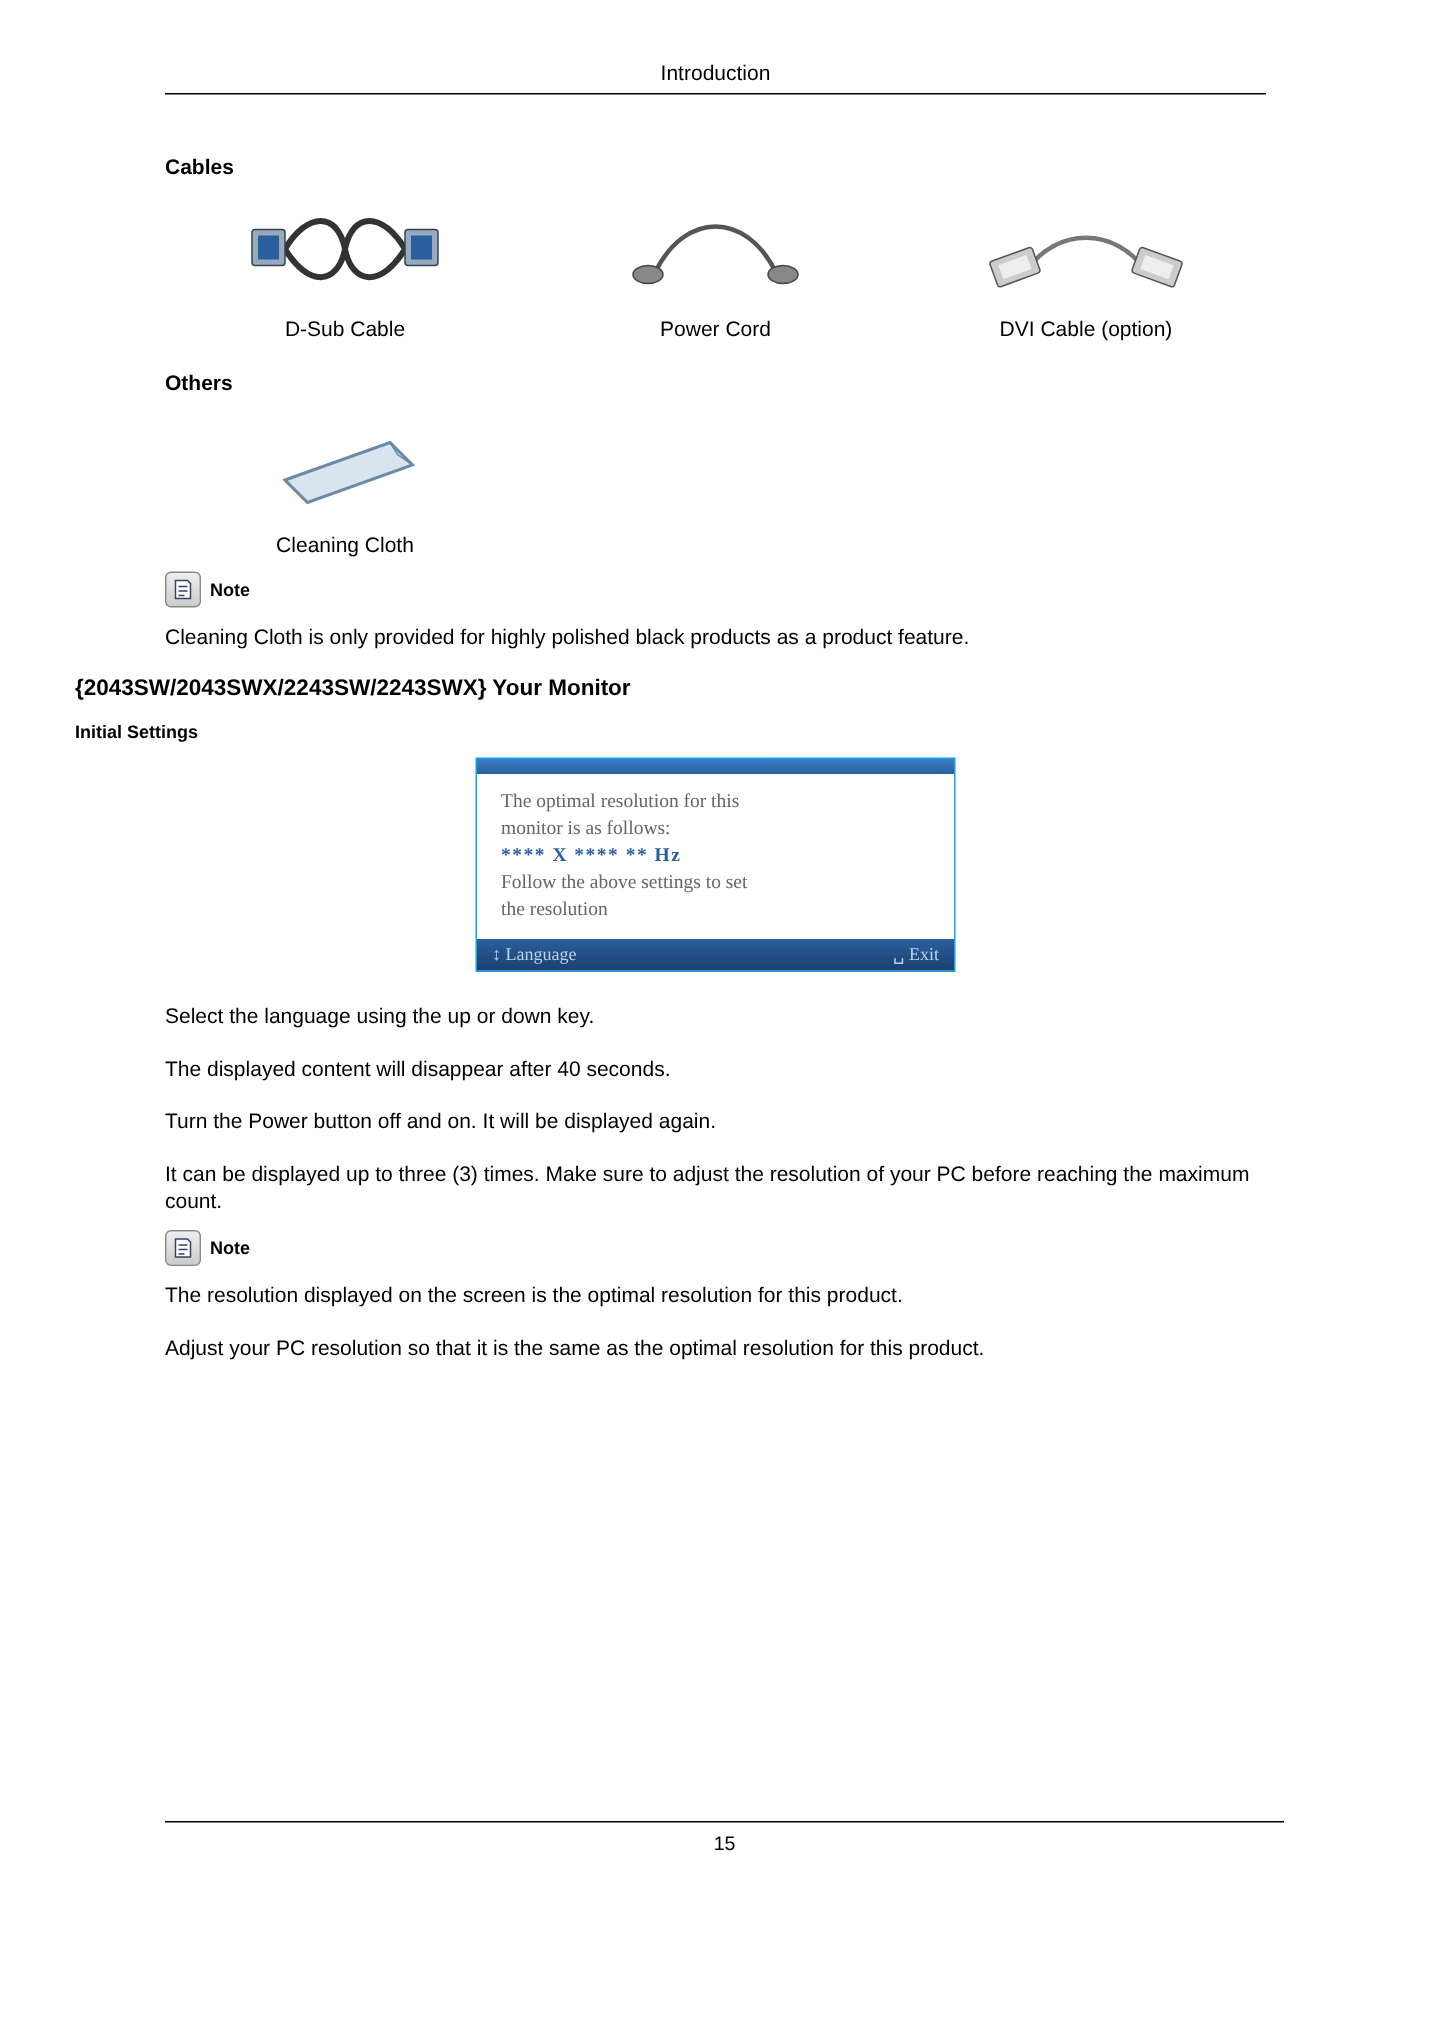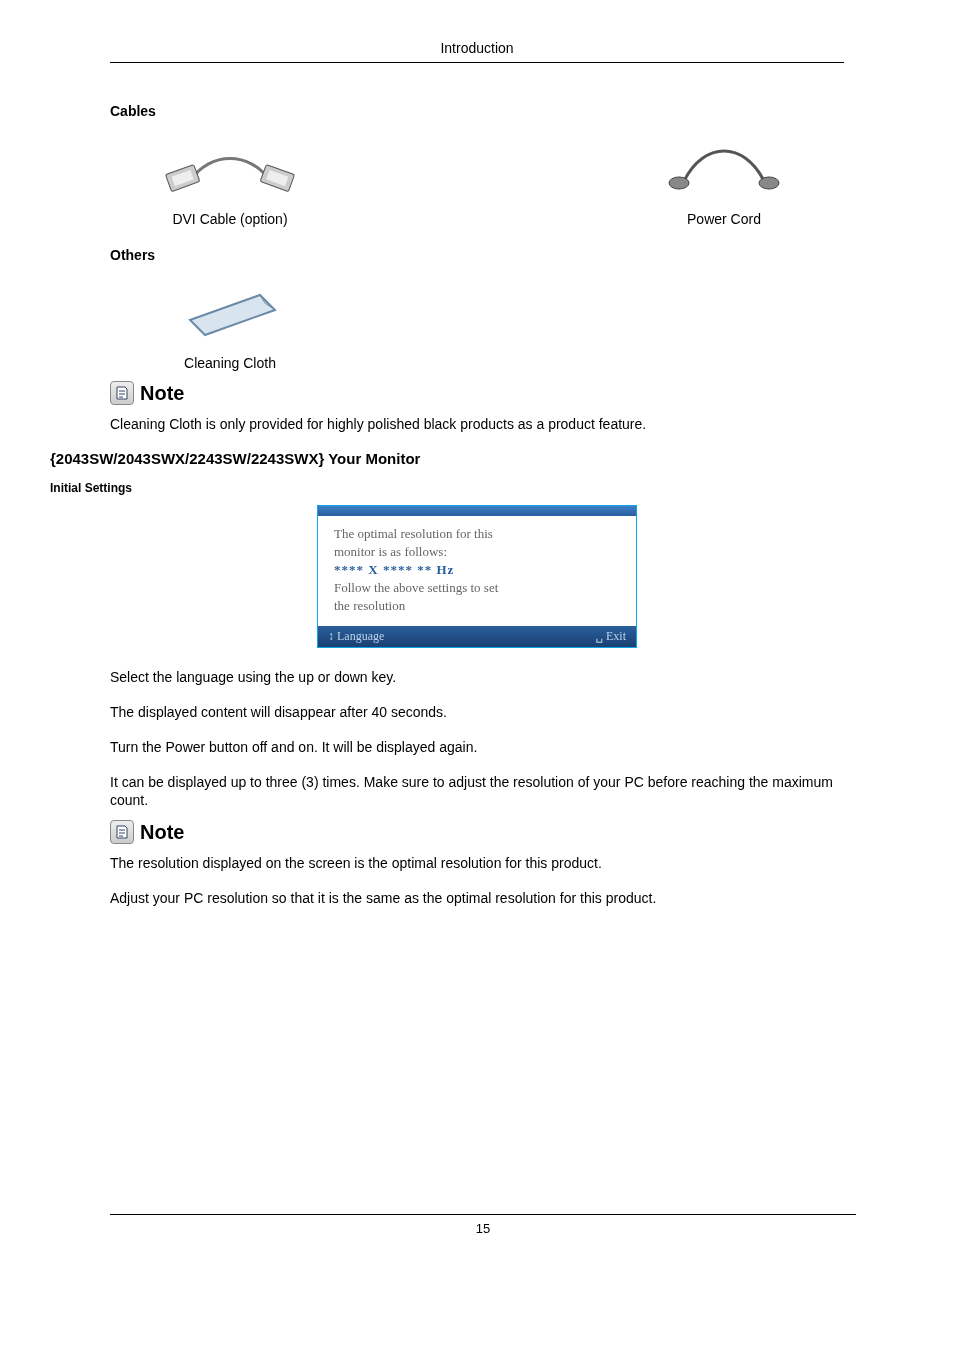--- a/index.html
+++ b/index.html
@@ -9,21 +9,21 @@
   .header-rule { border: none; border-top: 1px solid #000; margin-bottom: 40px; }
   .section-bold { font-weight: bold; font-size: 14px; margin-bottom: 12px; }
   .row3 { display: flex; justify-content: space-between; margin: 0 20px 20px 20px; }
   .col3 { width: 200px; text-align: center; }
   .img-placeholder { display: flex; align-items: center; justify-content: center; margin-bottom: 10px; }
   .caption { font-size: 14px; }
   .row1 { margin: 0 20px 10px 20px; }
   .col1 { width: 200px; text-align: center; }
   .note-row { display: flex; align-items: center; gap: 6px; margin: 10px 0 10px 0; }
   .note-icon { width: 24px; height: 24px; border: 1px solid #888; border-radius: 4px; display: flex; align-items: center; justify-content: center; background: linear-gradient(#eee,#ccc); }
-  .note-label { font-weight: bold; font-size: 20px; }
+  .note-label { font-weight: bold; font-size: 12px; }
   .para { font-size: 14px; margin-bottom: 16px; line-height: 1.35; }
   .h-model { font-weight: bold; font-size: 15px; margin: 12px 0 14px -60px; }
   .h-sub { font-weight: bold; font-size: 12px; margin: 0 0 10px -60px; }
   .osd-wrap { display: flex; justify-content: center; margin-bottom: 20px; }
   .osd-box { width: 320px; font-family: Liberation Serif, serif; font-size: 13px; color: #666; border: 1px solid #0ea5e9; }
   .osd-top { height: 10px; background: linear-gradient(#3d7fc7,#2a5f9e); }
   .osd-body { padding: 10px 16px 10px 16px; background: #fff; }
   .osd-line { margin-bottom: 2px; }
   .osd-center { color: #2a5f9e; font-weight: bold; letter-spacing: 1px; margin: 2px 0; }
   .osd-bottom { display: flex; justify-content: space-between; padding: 3px 10px; background: linear-gradient(#2a5f9e,#1b4070); color: #bcd3ec; font-size: 12px; }
@@ -38,42 +38,58 @@
 
   <div class="header-text">Introduction</div>
   <hr class="header-rule">
 
   <div class="section-bold">Cables</div>
 
   <div class="row3">
     <div class="col3">
       <div class="img-placeholder">
         <svg width="140" height="70" viewBox="0 0 140 70">
+          <path d="M30 35 C 45 10, 65 10, 70 35 C 75 60, 95 60, 110 35 C 95 10, 75 10, 70 35 C 65 60, 45 60, 30 35 Z" fill="none" stroke="#333" stroke-width="4"></path>
+          <g transform="translate(8,22)">
+            <rect x="0" y="0" width="22" height="24" fill="#9ab" stroke="#345" rx="2"></rect>
+            <rect x="4" y="4" width="14" height="16" fill="#2a5f9e"></rect>
+          </g>
+          <g transform="translate(110,22)">
+            <rect x="0" y="0" width="22" height="24" fill="#9ab" stroke="#345" rx="2"></rect>
+            <rect x="4" y="4" width="14" height="16" fill="#2a5f9e"></rect>
+          </g>
+        </svg>
+      </div>
+      <div class="caption">D-Sub Cable</div>
+    </div>
+    <div class="col3">
+      <div class="img-placeholder">
+        <svg width="140" height="70" viewBox="0 0 140 70">
+          <path d="M30 50 C 50 10, 90 10, 110 50" fill="none" stroke="#555" stroke-width="3"></path>
+          <ellipse cx="25" cy="52" rx="10" ry="6" fill="#888" stroke="#444"></ellipse>
+          <ellipse cx="115" cy="52" rx="10" ry="6" fill="#888" stroke="#444"></ellipse>
+        </svg>
+      </div>
+      <div class="caption">Power Cord</div>
+    </div>
+    <div class="col3">
+      <div class="img-placeholder">
+        <svg width="140" height="70" viewBox="0 0 140 70">
           <path d="M30 50 C 50 20, 90 20, 110 50" fill="none" stroke="#777" stroke-width="3"></path>
           <g transform="translate(8,38) rotate(-20 15 10)">
             <rect x="0" y="0" width="30" height="18" fill="#ccc" stroke="#555" rx="2"></rect>
             <rect x="5" y="4" width="20" height="10" fill="#eee"></rect>
           </g>
           <g transform="translate(102,38) rotate(20 15 10)">
             <rect x="0" y="0" width="30" height="18" fill="#ccc" stroke="#555" rx="2"></rect>
             <rect x="5" y="4" width="20" height="10" fill="#eee"></rect>
           </g>
         </svg>
       </div>
       <div class="caption">DVI Cable (option)</div>
-    </div>
-    <div class="col3">
-      <div class="img-placeholder">
-        <svg width="140" height="70" viewBox="0 0 140 70">
-          <path d="M30 50 C 50 10, 90 10, 110 50" fill="none" stroke="#555" stroke-width="3"></path>
-          <ellipse cx="25" cy="52" rx="10" ry="6" fill="#888" stroke="#444"></ellipse>
-          <ellipse cx="115" cy="52" rx="10" ry="6" fill="#888" stroke="#444"></ellipse>
-        </svg>
-      </div>
-      <div class="caption">Power Cord</div>
     </div>
   </div>
 
   <div class="section-bold">Others</div>
 
   <div class="row1">
     <div class="col1">
       <div class="img-placeholder">
         <svg width="120" height="70" viewBox="0 0 120 70">
           <path d="M20 45 L 90 20 L 105 35 L 35 60 Z" fill="#d8e4ee" stroke="#6a8aa8" stroke-width="2"></path>

